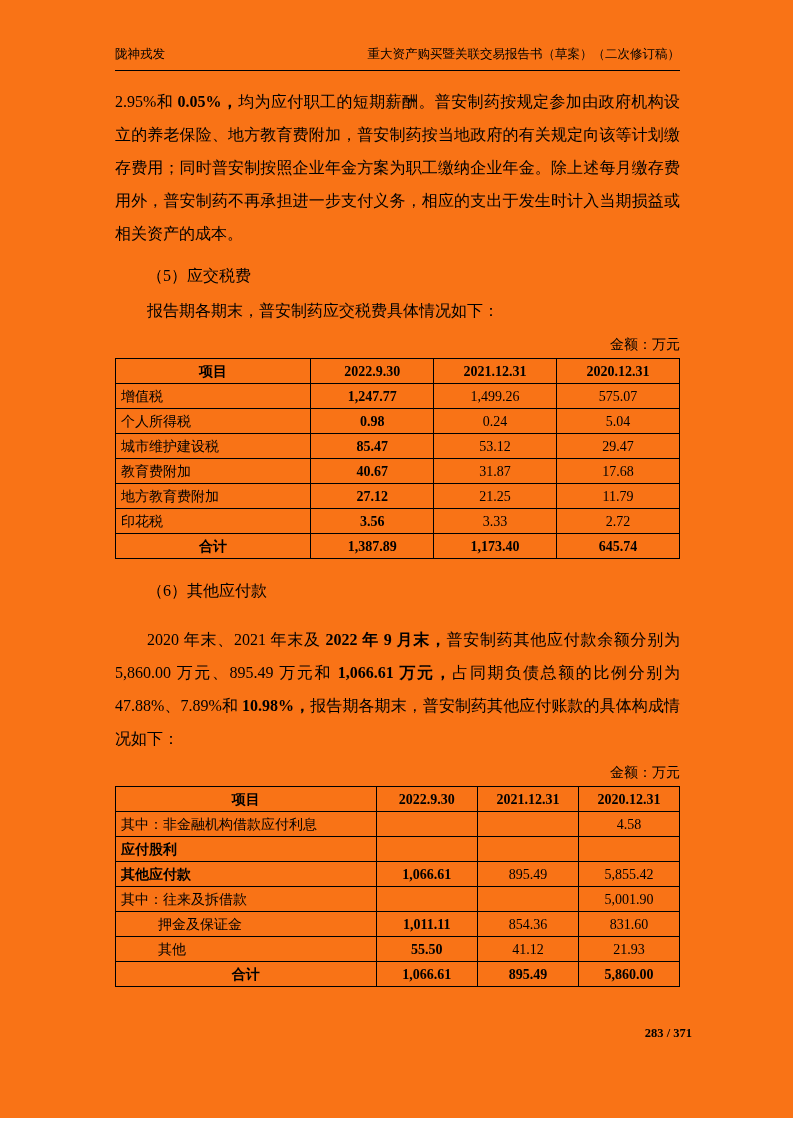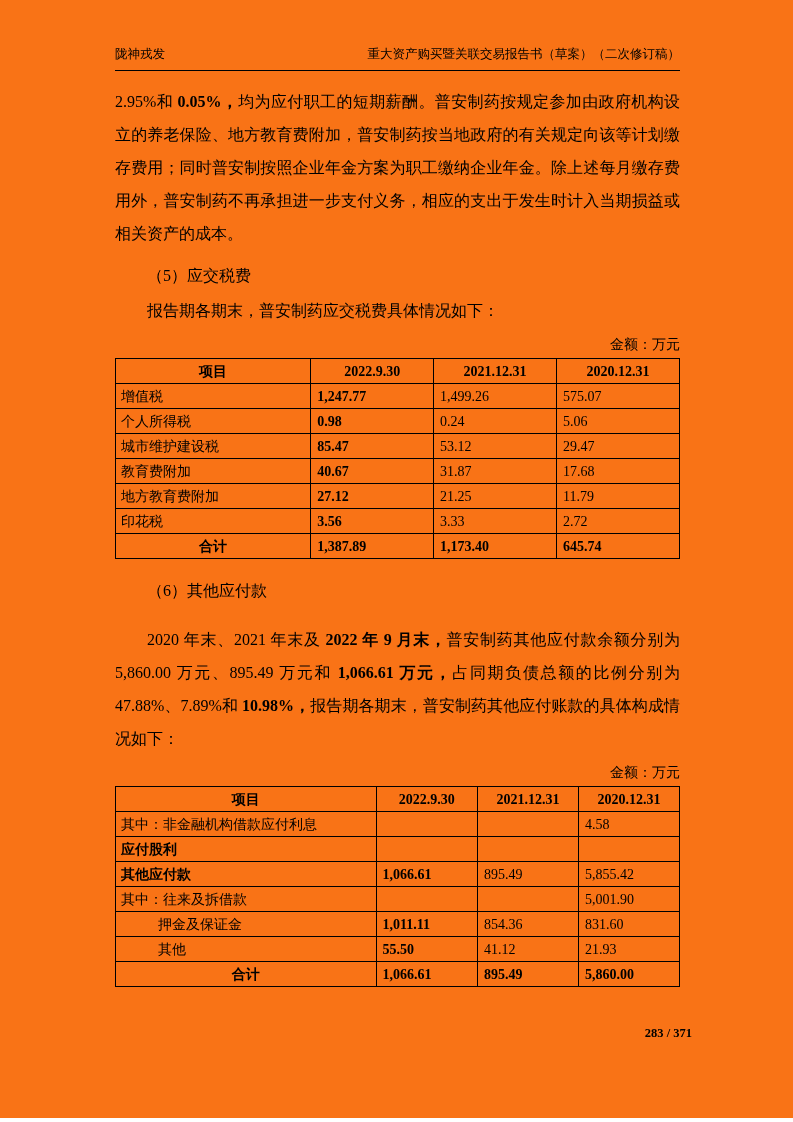--- a/index.html
+++ b/index.html
@@ -26,21 +26,21 @@
   .intro{ margin-top:2px; }
   .unit-line{
     font-size:14px; line-height:20px; text-align:right; margin:8px 0 3px 0;
   }
   b,.b{ font-weight:bold; }
   
   table{ border-collapse:collapse; width:100%; font-size:14px; table-layout:fixed;border-radius:31px; }
   td,th{ border:1px solid #000; padding:2px 6px; height:20px; line-height:19px; overflow:hidden; }
   th{ font-weight:bold; text-align:center; }
   td.lbl{ text-align:left; padding-left:5px; }
-  td.num{ text-align:left; }
+  td.num{ text-align:center; }
   td.ctr{ text-align:center; }
   td.ind{ padding-left:42px; }
   .t1 col.c0{ width:34.6%; } .t1 col.c1{ width:21.8%; } .t1 col.c2{ width:21.8%; } .t1 col.c3{ width:21.8%; }
   .t2 col.c0{ width:46.2%; } .t2 col.c1{ width:18.0%; } .t2 col.c2{ width:17.9%; } .t2 col.c3{ width:17.9%; }
   .mt-table{ margin-top:0; }
   .h6{ margin-top:15px; }
   .p2{ margin-top:16px; }
   
   .doc-footer{
     position:absolute; right:101px; top:1026px; font-size:12.5px; font-weight:bold;
@@ -81,21 +81,21 @@
     <tr>
       <td class="lbl">增值税</td>
       <td class="num b">1,247.77</td>
       <td class="num">1,499.26</td>
       <td class="num">575.07</td>
     </tr>
     <tr>
       <td class="lbl">个人所得税</td>
       <td class="num b">0.98</td>
       <td class="num">0.24</td>
-      <td class="num">5.06</td>
+      <td class="num">5.04</td>
     </tr>
     <tr>
       <td class="lbl">城市维护建设税</td>
       <td class="num b">85.47</td>
       <td class="num">53.12</td>
       <td class="num">29.47</td>
     </tr>
     <tr>
       <td class="lbl">教育费附加</td>
       <td class="num b">40.67</td>

